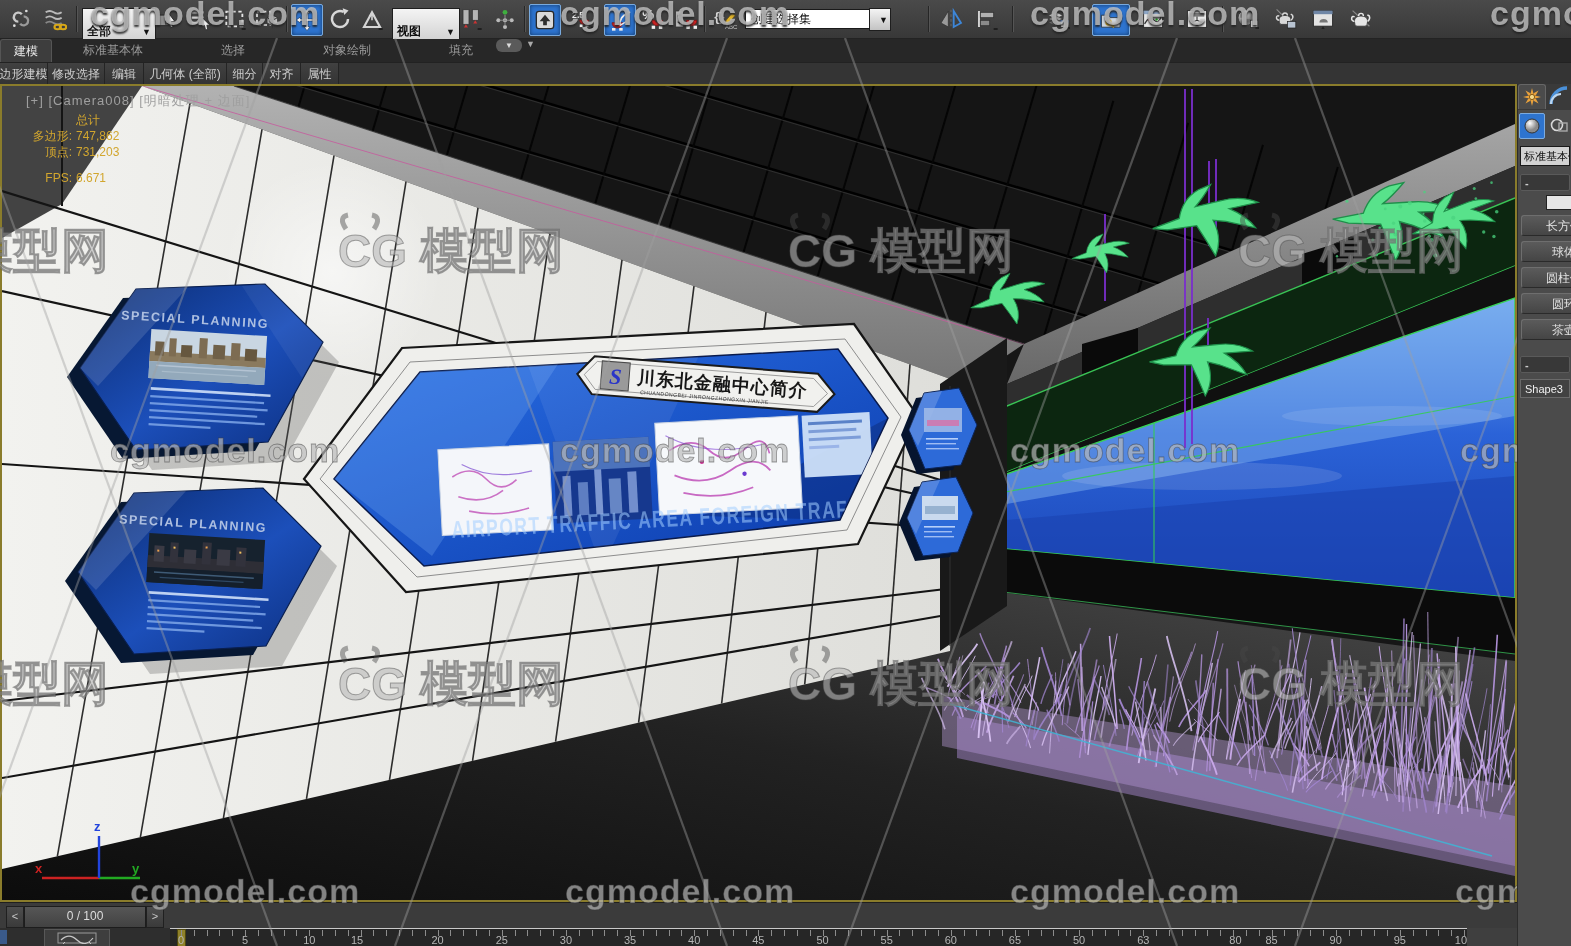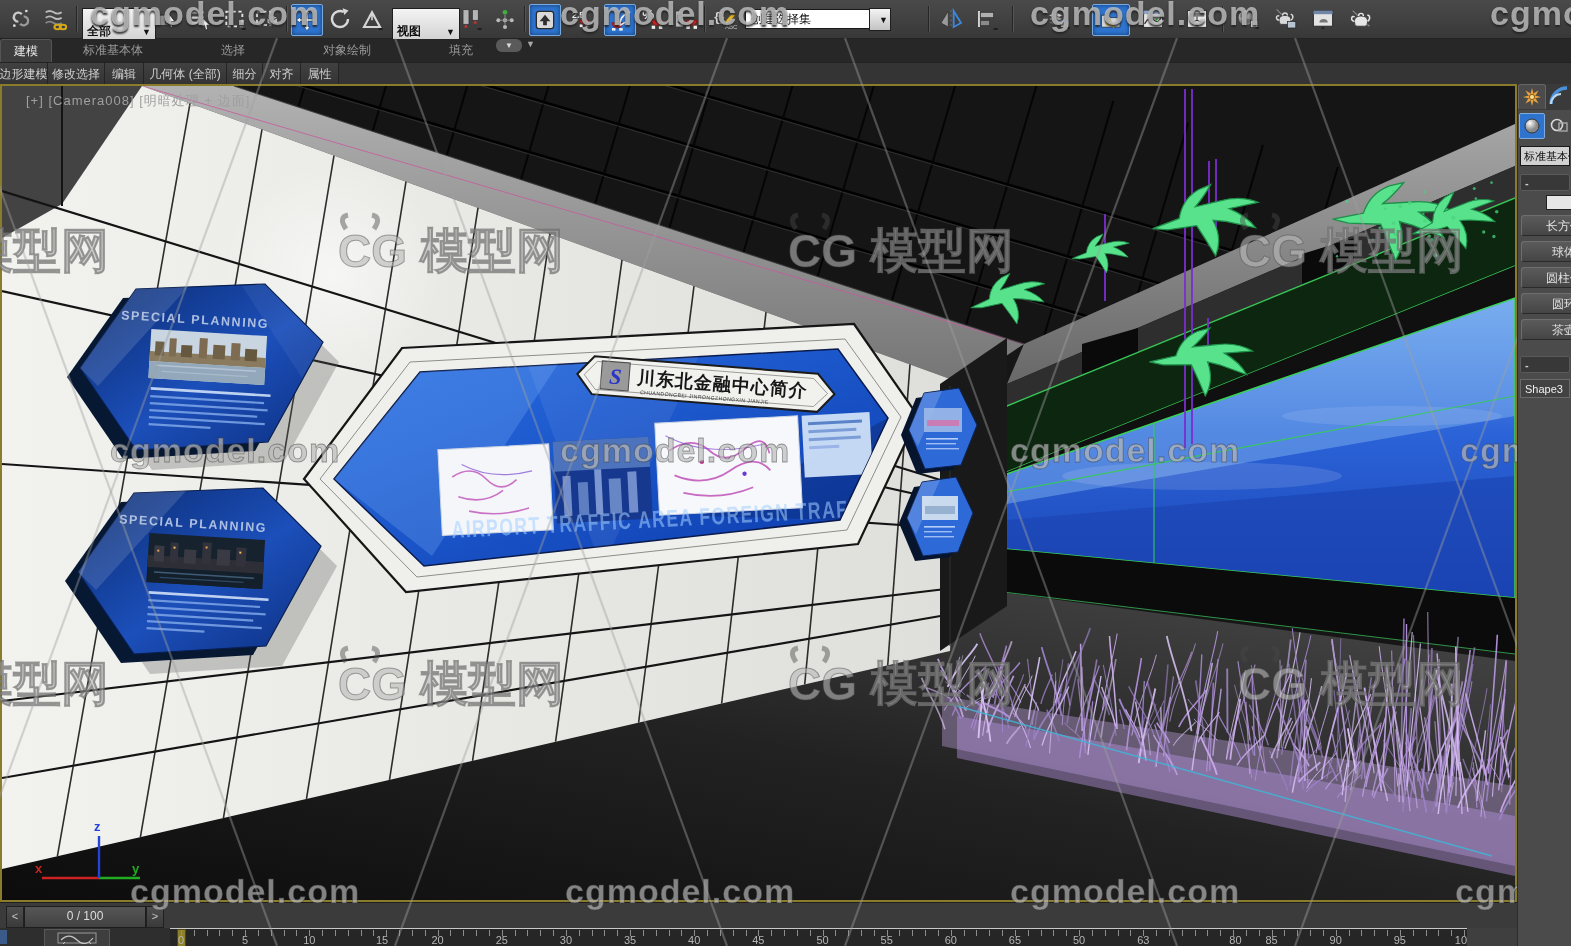--- a/index.html
+++ b/index.html
@@ -947,20 +947,46 @@
         <text x="130" y="787" fill="#22aa22">y</text>
         <text x="92" y="745" fill="#2244dd">z</text>
       </g>
     </svg>
 
     <div id="vplabel">
       <span>[+]</span>
       <span>[Camera008]</span>
       <span>[明暗处理 + 边面]</span>
     </div>
+    <div id="vpstats">
+      <table>
+        <tbody>
+            <tr>
+              <td class="l"></td>
+              <td>总计</td>
+            </tr>
+        <tr>
+              <td class="l">多边形:</td>
+              <td>747,862</td>
+            </tr>
+        <tr>
+              <td class="l">顶点:</td>
+              <td>731,203</td>
+            </tr>
+        <tr>
+              <td style="height:10px"></td>
+              <td></td>
+            </tr>
+        <tr>
+              <td class="l">FPS:</td>
+              <td>6.671</td>
+            </tr>
+      </tbody>
+        </table>
+    </div>
   </div>
 
   <div id="cmdpanel">
     <div class="cp-tabs">
       <div class="cp-tab on">
         <svg width="20" height="20" viewBox="0 0 20 20">
           <g fill="#e8a13c">
               <path d="M10 1 L11.6 7 L10 10 L8.4 7z"></path>
               <path d="M10 19 L11.6 13 L10 10 L8.4 13z"></path>
               <path d="M1 10 L7 8.4 L10 10 L7 11.6z"></path>
@@ -1131,21 +1157,21 @@
         <div class="tick" style="left: 1217.02px;"></div>
         <div class="tick" style="left: 1229.85px;"></div>
         <div class="tick" style="left: 1242.68px;"></div>
         <div class="tick" style="left: 1255.51px;"></div>
         <div class="tick" style="left: 1268.34px;"></div>
         <div class="tick" style="left: 1281.17px;"></div>
         <div class="tick" style="left: 1294px;"></div>
         <div class="ticklab" style="left: 11px;">0</div>
         <div class="ticklab" style="left: 75.15px;">5</div>
         <div class="ticklab" style="left: 139.3px;">10</div>
-        <div class="ticklab" style="left: 212px;">15</div>
+        <div class="ticklab" style="left: 187px;">15</div>
         <div class="ticklab" style="left: 267.6px;">20</div>
         <div class="ticklab" style="left: 331.75px;">25</div>
         <div class="ticklab" style="left: 395.9px;">30</div>
         <div class="ticklab" style="left: 460.05px;">35</div>
         <div class="ticklab" style="left: 524.2px;">40</div>
         <div class="ticklab" style="left: 588.35px; text-align: center;">45</div>
         <div class="ticklab" style="left: 652.5px;">50</div>
         <div class="ticklab" style="left: 716.65px;">55</div>
         <div class="ticklab" style="left: 780.8px;">60</div>
         <div class="ticklab" style="left: 844.95px;">65</div>

